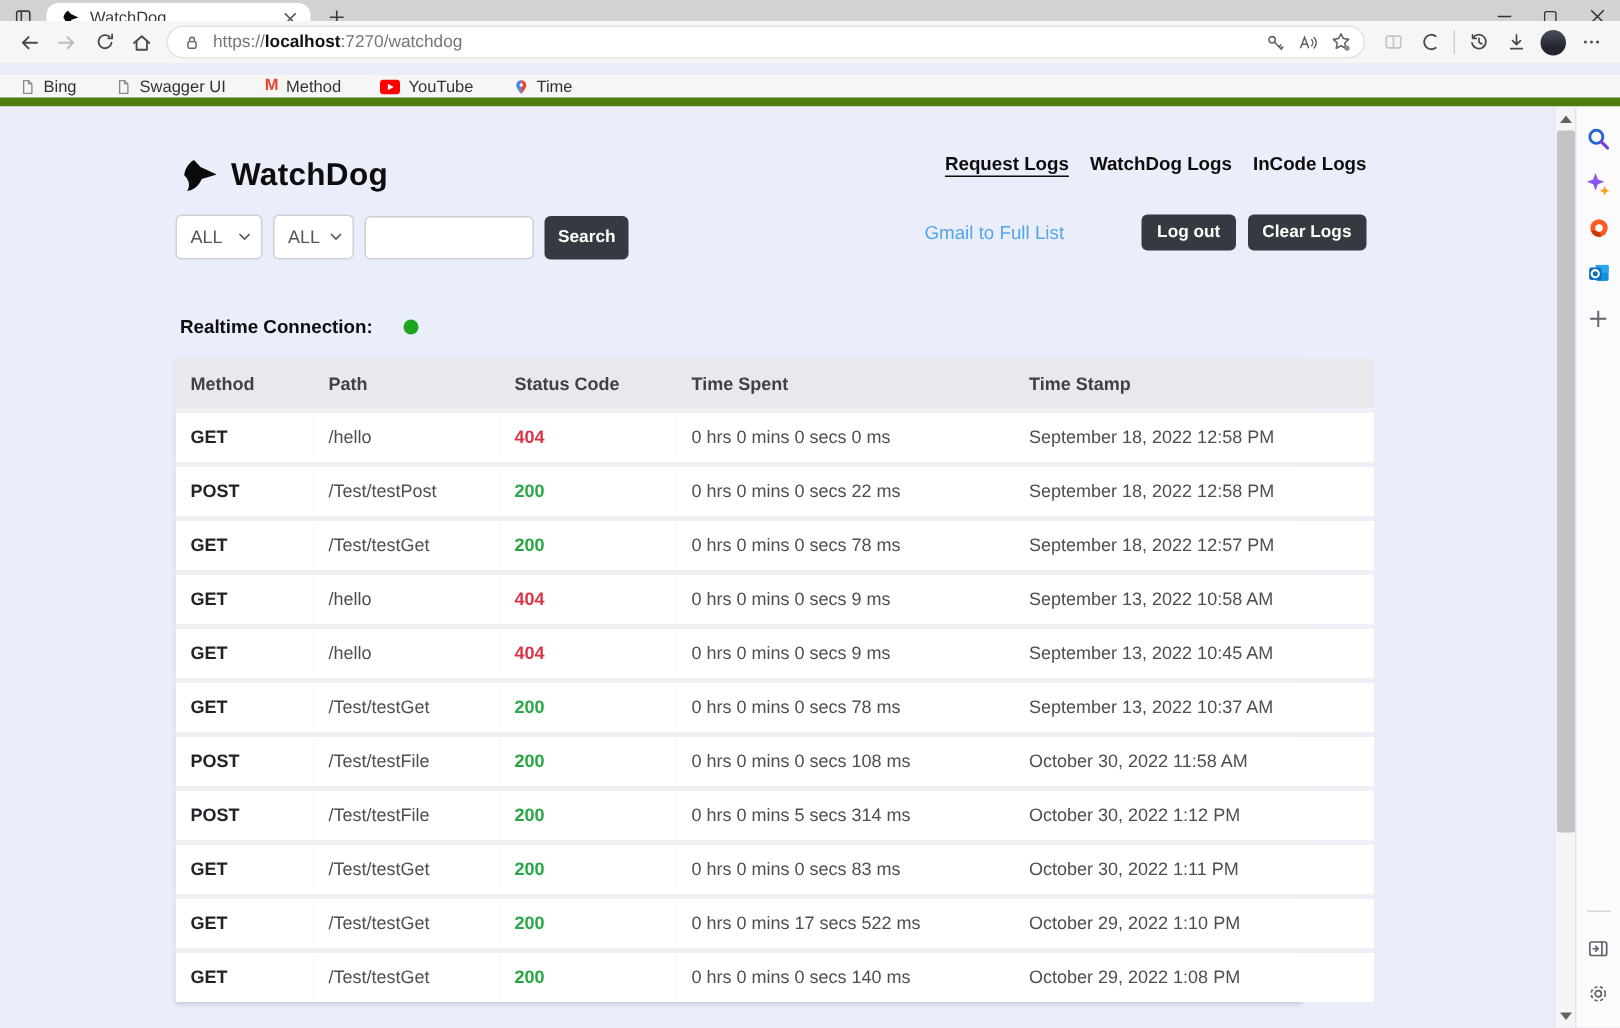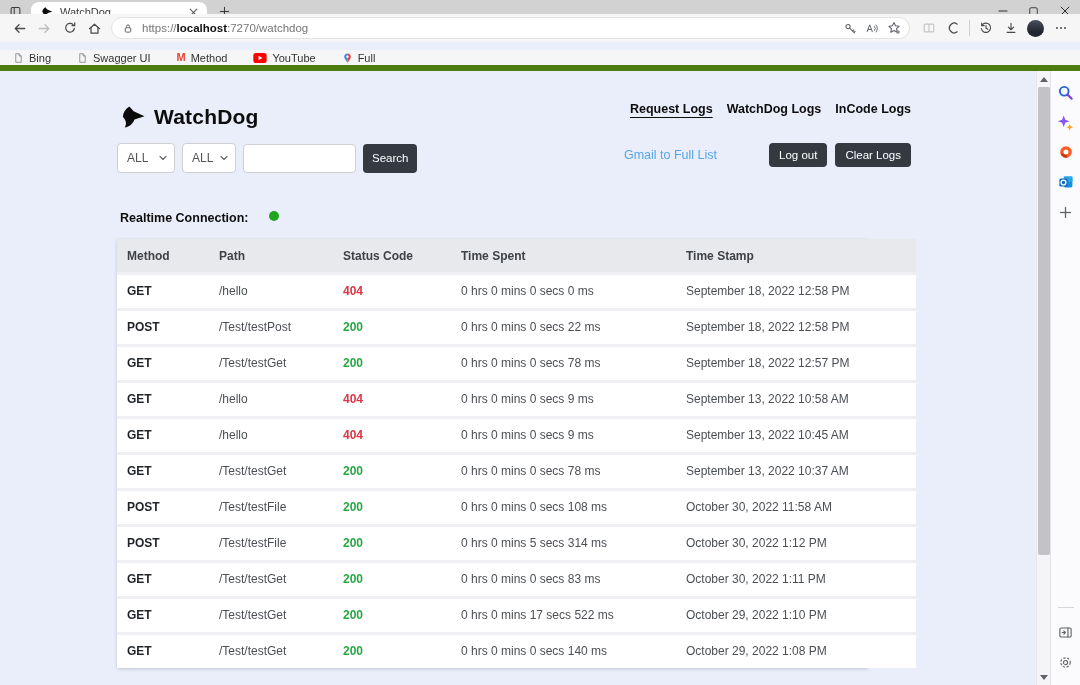--- a/index.html
+++ b/index.html
@@ -51,30 +51,30 @@
   .rail-divider { width:16px; height:1px; background:#d8d8dc; margin-bottom:9px; }
 
   
   .page-head { display:flex; justify-content:space-between; padding:33px 125px 0 117px; }
   .brand { display:flex; align-items:center; gap:8px; padding-left:3px; }
   .brand-name { font-size:21px; font-weight:700; color:#0d0d0d; letter-spacing:.2px; }
   .filters { margin-top:13px; display:flex; align-items:center; }
   .sel { height:30px; background:#fff; border:1px solid #cfcfd4; border-radius:4px; display:flex; align-items:center; justify-content:space-between; padding:0 7px 0 9px; font-size:12px; color:#555; margin-right:7px; }
   .sel-1 { width:58px; } .sel-2 { width:54px; }
   .search-input { width:113px; height:29px; border:1px solid #cfcfd4; border-radius:4px; margin-right:7px; font-size:12px; padding:0 8px; outline:none; font-family:"Liberation Sans",sans-serif; }
-  .btn-dark { background:#343a40; color:#fff; border:none; border-radius:4px; font-size:11.5px; font-family:"Liberation Sans",sans-serif; font-weight:400; }
+  .btn-dark { background:#343a40; color:#fff; border:none; border-radius:4px; font-size:11.5px; font-family:"Liberation Sans",sans-serif; font-weight:700; }
   .btn-search { height:29px; padding:0 9px; }
   .head-right { display:flex; flex-direction:column; align-items:flex-end; margin-top:-2px; }
   .nav-row { display:flex; gap:14px; }
   .nav-link { font-size:12.5px; font-weight:700; color:#0d0d0d; text-decoration:none; }
   .nav-link.active { text-decoration:underline; text-underline-offset:4px; }
   .actions-row { margin-top:27px; display:flex; align-items:center; }
   .link-blue { font-size:12.5px; color:#55a5e8; text-decoration:none; margin-right:44px; }
   .btn-sm { height:24px; padding:0 10px; margin-left:8px; }
-  .realtime { margin:38px 0 0 120px; display:flex; align-items:flex-start; gap:20px; font-size:12.5px; font-weight:700; color:#0d0d0d; }
+  .realtime { margin:38px 0 0 120px; display:flex; align-items:center; gap:20px; font-size:12.5px; font-weight:700; color:#0d0d0d; }
   .rt-dot { width:10px; height:10px; border-radius:50%; background:#1fa51f; }
 
   
   .card { margin:14px 0 0 117px; width:751px; background:#f0f0f5; box-shadow:0 1px 3px rgba(50,50,90,.22); }
   table { width:100%; border-collapse:collapse; table-layout:fixed; }
   col.c1{width:92px;} col.c2{width:124px;} col.c3{width:118px;} col.c4{width:225px;} col.c5{width:240px;}
   th { background:#e8e9ed; text-align:left; font-size:12px; font-weight:700; color:#3e4247; padding:10px 10px 9px; }
   td { background:#fff; font-size:12px; color:#4b4f54; padding:9px 10px 10px; border-top:3px solid #efeff4; white-space:nowrap; overflow:hidden; }
   td.cell-method { font-weight:700; color:#1f2327; }
   td.cell-status { font-weight:700; }
@@ -243,21 +243,21 @@
       <span>YouTube</span>
     </span>
     <span class="fav-item">
       <svg class="ic" width="11" height="12" viewBox="0 0 16 16">
           <path d="M8 1.5 C5.2 1.5 3.2 3.6 3.2 6.3 C3.2 9.6 8 14.8 8 14.8 Z" fill="#4285f4"></path>
           <path d="M8 1.5 C10.8 1.5 12.8 3.6 12.8 6.3 C12.8 9.6 8 14.8 8 14.8 Z" fill="#ea4335"></path>
           <path d="M3.4 7.6 L8 14.8 L5.2 9.9 Z" fill="#fbbc04"></path>
           <path d="M12.6 7.6 L8 14.8 L10.8 9.9 Z" fill="#34a853"></path>
           <circle cx="8" cy="6" r="1.7" fill="#fff"></circle>
         </svg>
-      <span>Full</span>
+      <span>Time</span>
     </span>
   </div>
 
   <div class="content">
 
     <div class="page">
       <div class="page-head">
         <div>
           <div class="brand">
             <svg class="ic" width="26" height="26" viewBox="0 0 24 24">

